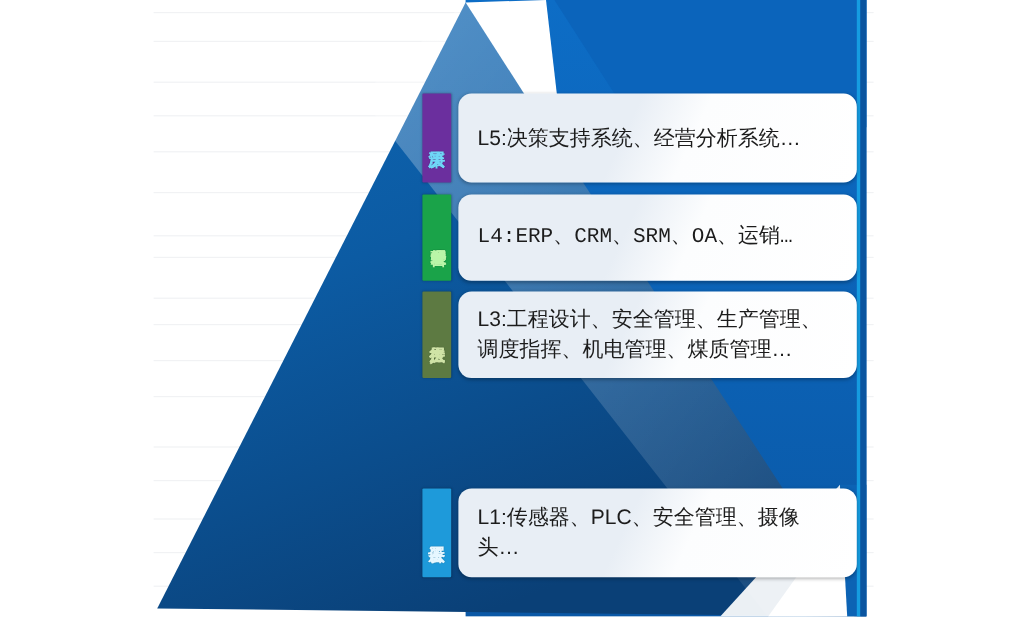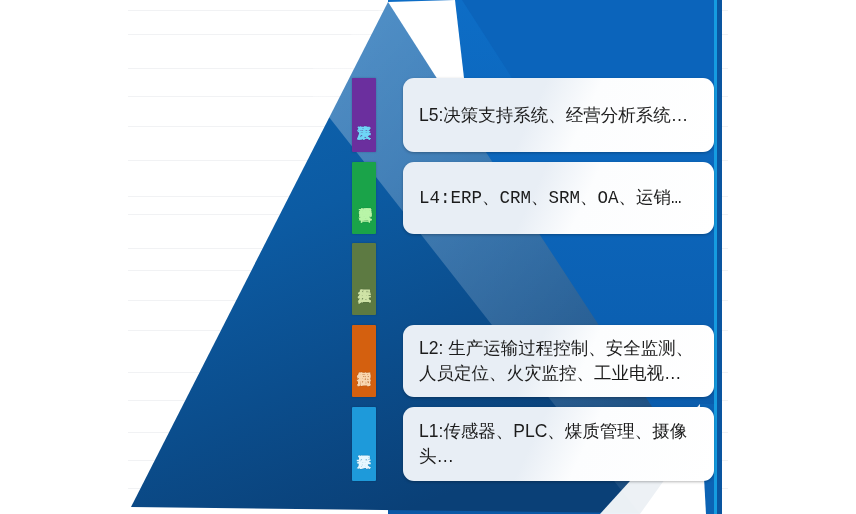--- a/index.html
+++ b/index.html
@@ -56,21 +56,20 @@
     height: 514px;
     z-index: 3;
   }
 
   .row {
     position: absolute;
     left: 0;
     width: 372px;
     display: flex;
     align-items: stretch;
-    gap: 21px;
   }
 
   .tab {
     flex: 0 0 auto;
     width: 24px;
     margin-left: 2px;
     display: flex;
     align-items: center;
     justify-content: center;
     border-radius: 1px;
@@ -195,34 +194,29 @@
       </div>
       <div class="card">
         <span class="card-text">L4:ERP、CRM、SRM、OA、运销…</span>
       </div>
     </div>
 
     <div class="row" style="top:243px; height:72px;">
       <div class="tab" style="background:#5d7a42;">
         <span class="tab-text" style="color:#cfe3a6; font-size:13px;">生产执行层</span>
       </div>
-    </div>
-
-    <div class="row" style="top:325px; height:72px;">
-      <div class="tab" style="background:#d4600f;">
-        <span class="tab-text" style="color:#f9d7b0;">控制层</span>
-      </div>
-      <div class="card">
-        <span class="card-text">L2: 生产运输过程控制、安全监测、人员定位、火灾监控、工业电视…</span>
-      </div>
-    </div>
+      <div class="card">
+        <span class="card-text">L3:工程设计、安全管理、生产管理、调度指挥、机电管理、煤质管理…</span>
+      </div>
+    </div>
+
 
     <div class="row" style="top:407px; height:74px;">
       <div class="tab" style="background:#1e9ada;">
         <span class="tab-text" style="color:#e6f7ff;">设备层</span>
       </div>
       <div class="card">
-        <span class="card-text">L1:传感器、PLC、煤质管理、摄像头…</span>
+        <span class="card-text">L1:传感器、PLC、安全管理、摄像头…</span>
       </div>
     </div>
 
   </div>
 </div>
 
 </body></html>

